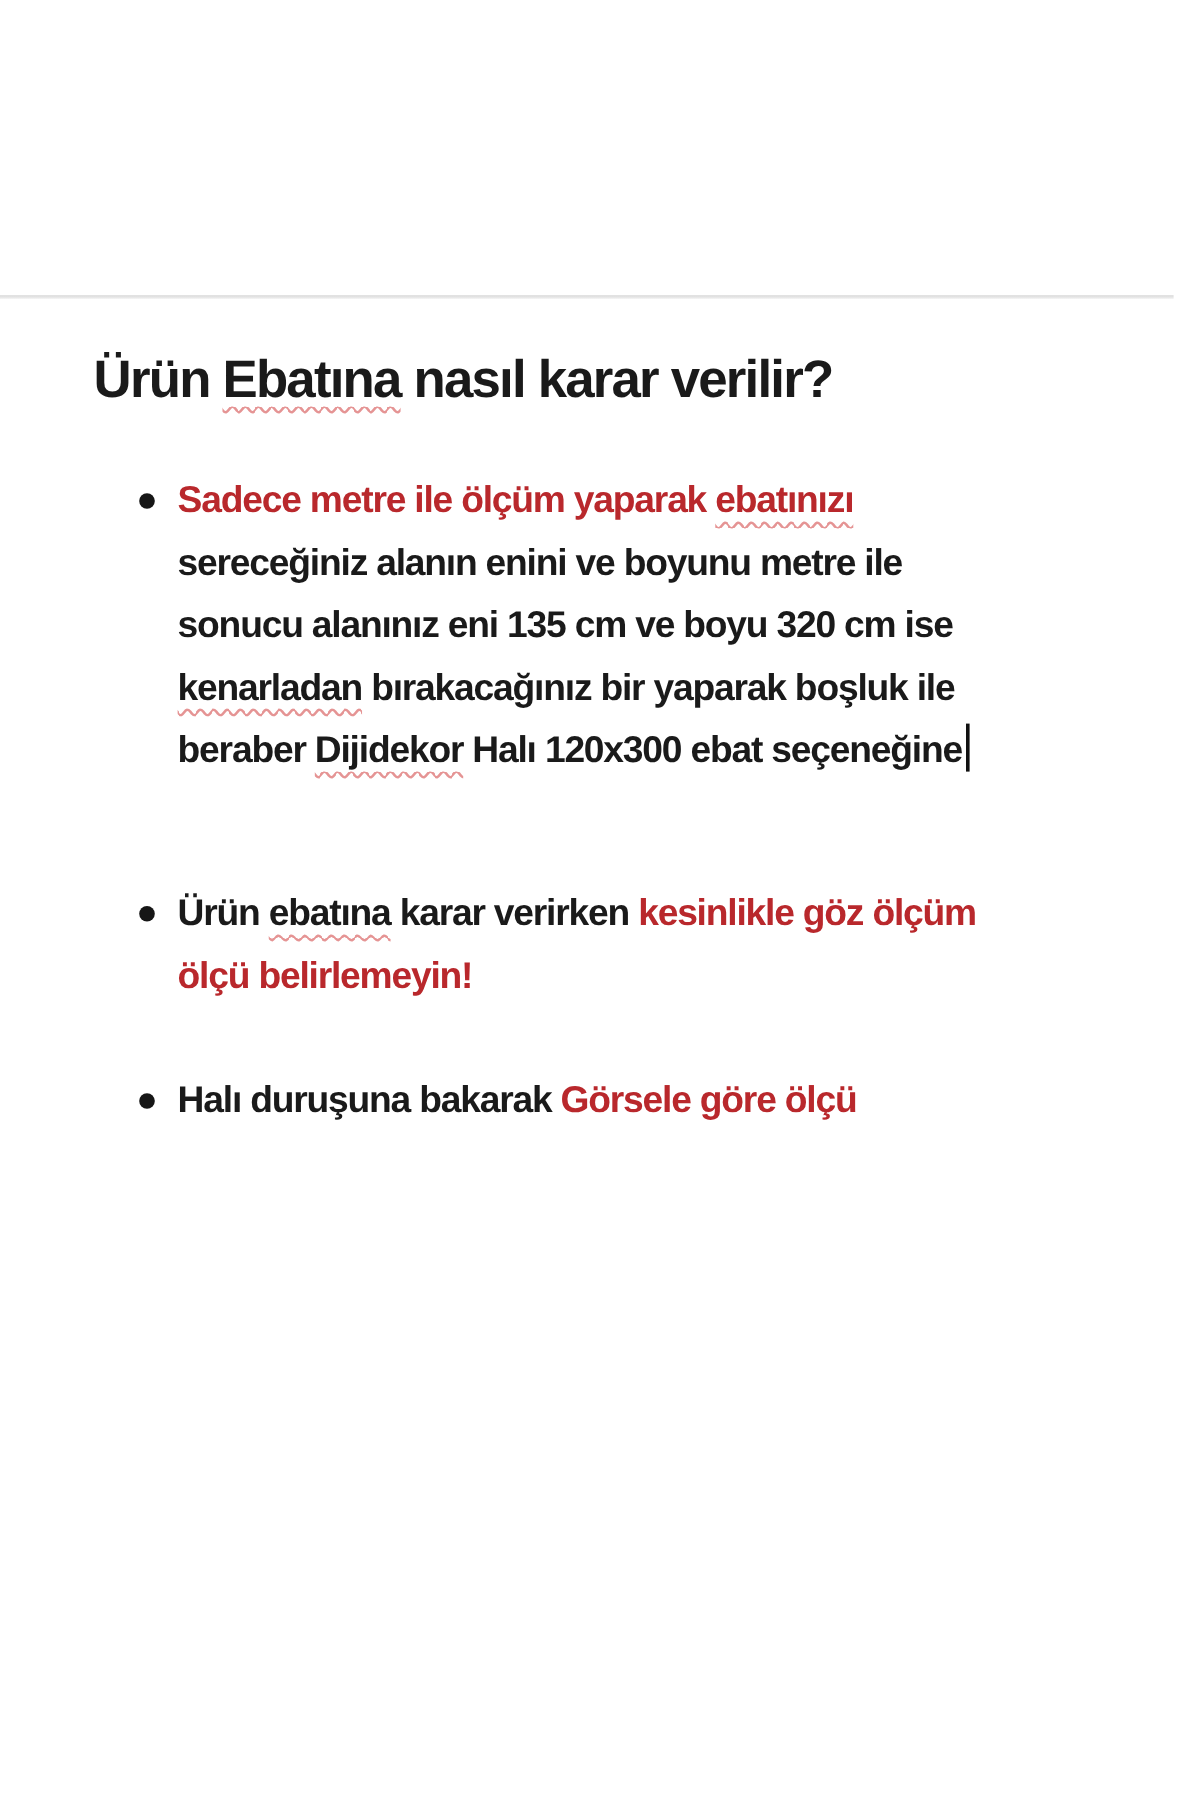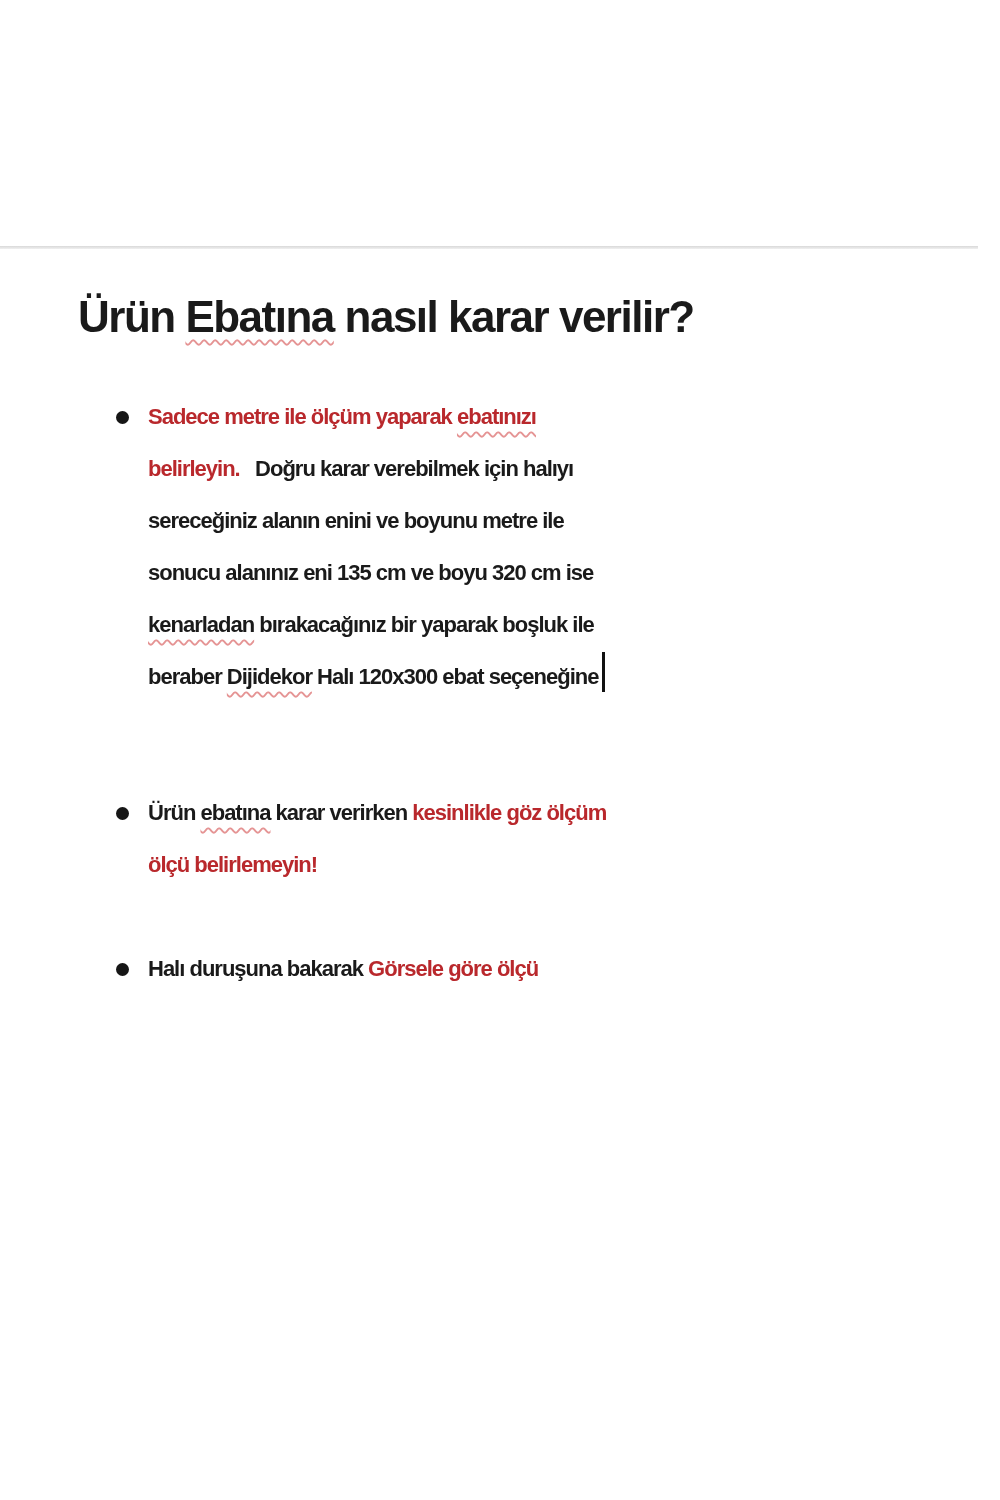--- a/index.html
+++ b/index.html
@@ -58,21 +58,21 @@
     top: 20px;
     width: 13px;
     height: 13px;
     border-radius: 50%;
     background: #161616;
   }
   .bullet.b2 { margin-top: 84px; }
   .bullet.b3 { margin-top: 52px; }
   .line {
     white-space: pre;
-    font-size: 22px;
+    font-size: 31px;
     line-height: 52px;
     letter-spacing: -1px;
   }
   .red { color: var(--text-red); }
   .sq {
     text-decoration: underline;
     text-decoration-style: wavy;
     text-decoration-color: var(--squiggle-red);
     text-decoration-thickness: 2px;
     text-underline-offset: 7px;
@@ -96,21 +96,20 @@
   <div class="divider"></div>
 
   <div class="content">
 
     <h1 class="title"><span>Ürün </span><span class="sq">Ebatına</span><span> nasıl karar verilir?</span></h1>
 
     <ul class="bullets">
 
       <li class="bullet b1">
         <div class="line"><span class="red">Sadece metre ile ölçüm yaparak </span><span class="red sq">ebatınızı</span></div>
-        <div class="line"><span class="red">belirleyin.</span><span>   Doğru karar verebilmek için halıyı</span></div>
         <div class="line"><span>sereceğiniz alanın enini ve boyunu metre ile</span></div>
         <div class="line"><span>sonucu alanınız eni 135 cm ve boyu 320 cm ise</span></div>
         <div class="line"><span class="sq">kenarladan</span><span> bırakacağınız bir yaparak boşluk ile</span></div>
         <div class="line"><span>beraber </span><span class="sq">Dijidekor</span><span> Halı 120x300 ebat seçeneğine</span><span class="caret"></span></div>
       </li>
 
       <li class="bullet b2">
         <div class="line"><span>Ürün </span><span class="sq">ebatına</span><span> karar verirken </span><span class="red">kesinlikle göz ölçüm</span></div>
         <div class="line"><span class="red">ölçü belirlemeyin!</span></div>
       </li>

